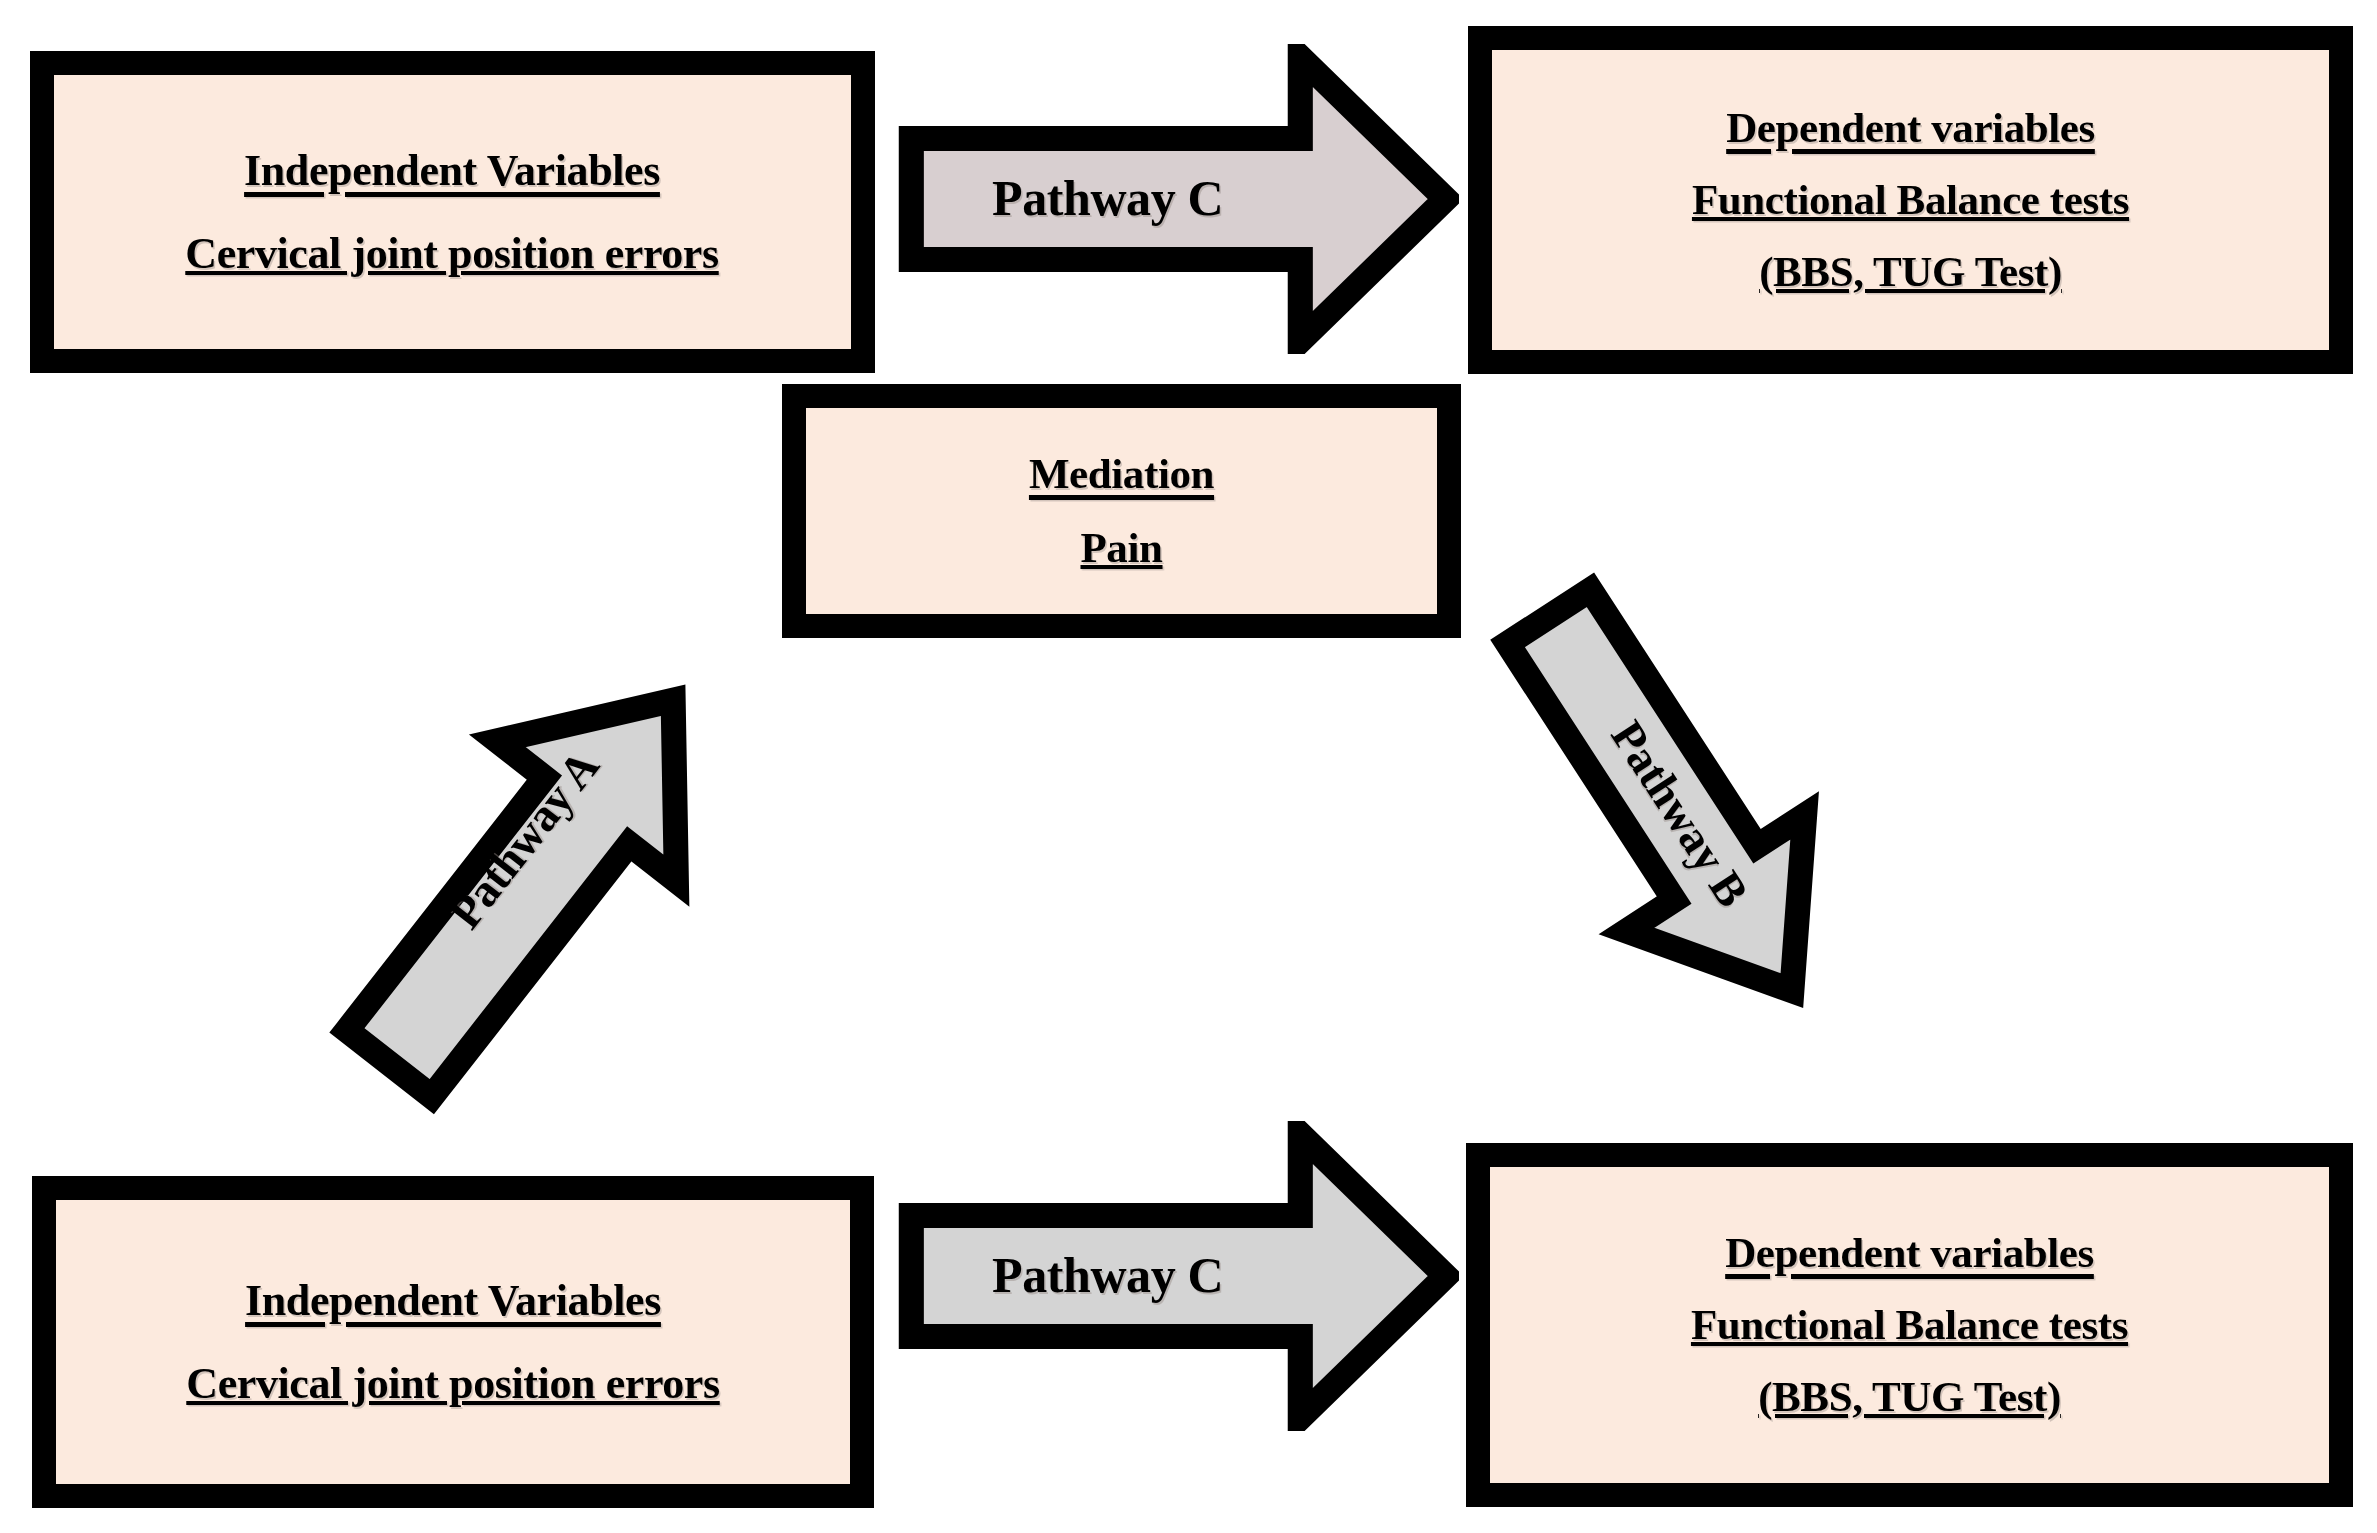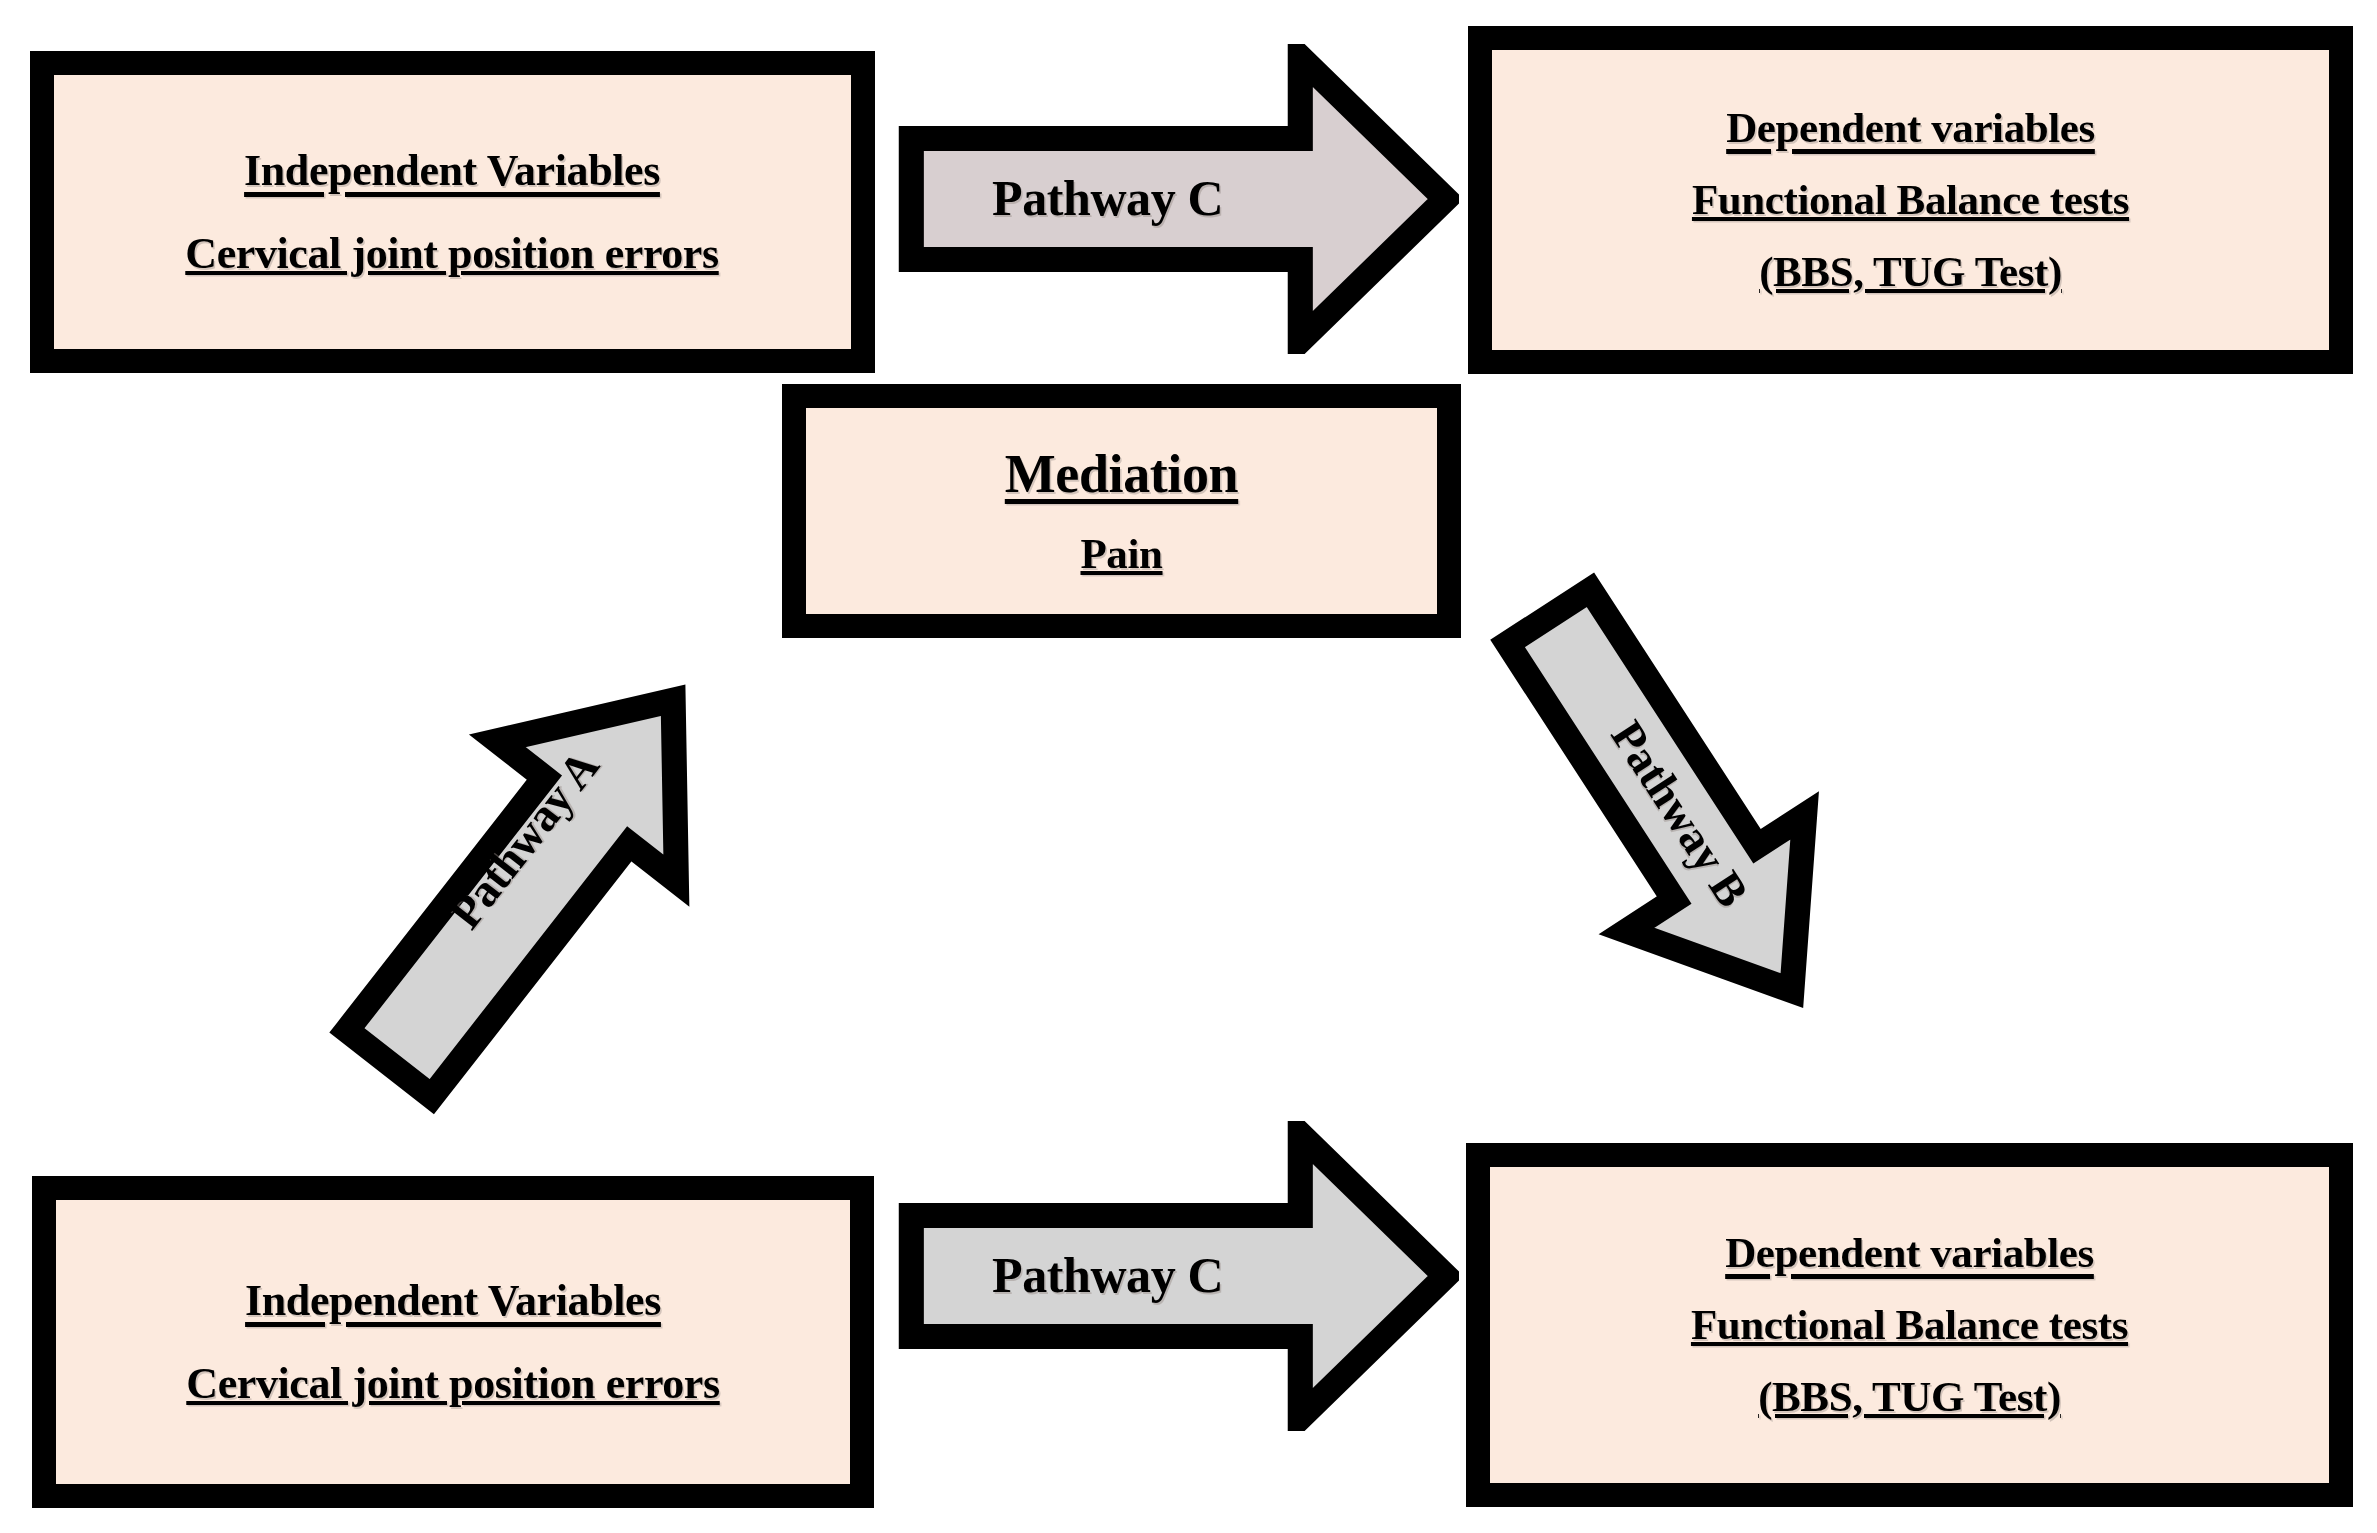--- a/index.html
+++ b/index.html
@@ -103,21 +103,21 @@
   <div class="box" style="left:1468px; top:26px; width:885px; height:348px;">
     <div class="box-inner" style="left:24px; top:24px; right:24px; bottom:24px;">
       <div class="box-line underlined" style="font-size:43px; margin-bottom:23.6px;">Dependent variables</div>
       <div class="box-line" style="font-size:43px; margin-bottom:23.6px;">Functional Balance tests</div>
       <div class="box-line" style="font-size:43px;">(BBS, TUG Test)</div>
     </div>
   </div>
 
   <div class="box" style="left:782px; top:384px; width:679px; height:254px;">
     <div class="box-inner" style="left:24px; top:24px; right:24px; bottom:24px;">
-      <div class="box-line underlined" style="font-size:54px; margin-bottom:25px;">Mediation</div>
+      <div class="box-line underlined" style="font-size:43px; margin-bottom:25px;">Mediation</div>
       <div class="box-line" style="font-size:43px;text-align:center;">Pain</div>
     </div>
   </div>
 
   <div class="arrow-d" style="left:310px; top:590px; width:472px; height:546px;">
     <svg width="472" height="546" viewBox="0 0 640 740" xmlns="http://www.w3.org/2000/svg">
       <g transform="rotate(-52 320 370)">
         <polygon points="-25,297 410,297 410,216 600,370 410,524 410,443 -25,443" fill="#d4d4d4" stroke="#000000" stroke-width="34" stroke-linejoin="miter"></polygon>
       </g>
     </svg>

